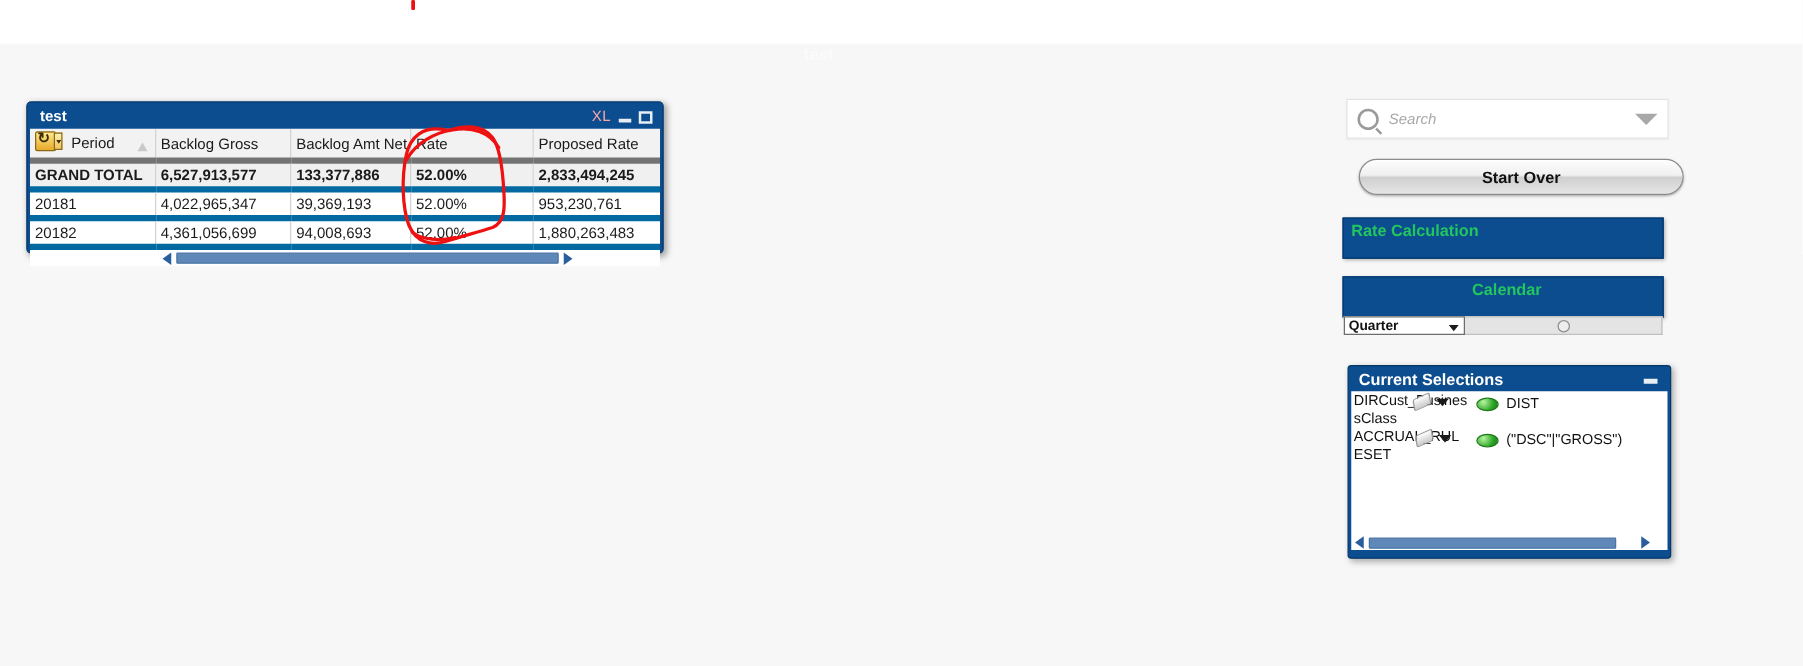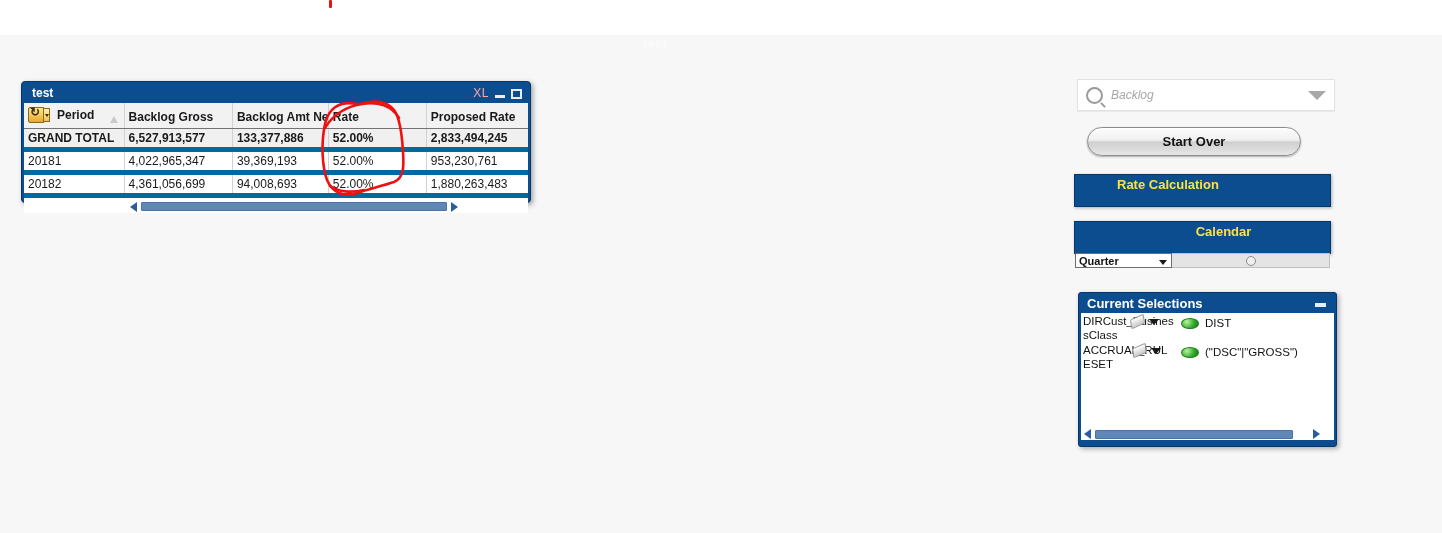--- a/index.html
+++ b/index.html
@@ -117,24 +117,24 @@
     border-bottom: 5px solid #0369a1;
     padding: 2px 4px;
     text-align: left;
     overflow: hidden;
     white-space: nowrap;
     box-sizing: border-box;
     height: 17px;
   }
   table.pivot thead th {
     background: #f2f2f2;
-    font-weight: bold;
+    font-weight: normal;
     height: 25px;
     vertical-align: bottom;
-    border-bottom: 1px solid #737373;
+    border-bottom: 5px solid #737373;
     padding-bottom: 4px;
   }
   tr.total-row td {
     font-weight: bold;
     background: #f0f0f0;
   }
   tr.data-row td { background: #ffffff; }
 
   .col-period   { width: 96px; }
   .col-gross    { width: 104px; }
@@ -285,21 +285,21 @@
     border-left: 9px solid transparent;
     border-right: 9px solid transparent;
     border-top: 9px solid #a8a8a8;
     flex: 0 0 auto;
     cursor: pointer;
   }
 
   #start-over-button {
     position: absolute;
     left: 1087px; top: 127px;
-    width: 214px; height: 29px;
+    width: 260px; height: 29px;
     border-radius: 15px;
     border: 1px solid #8c8c8c;
     background: linear-gradient(to bottom, #fdfdfd 0%, #f0f0f0 45%, #cfcfcf 52%, #e6e6e6 100%);
     box-shadow: 0 1px 2px rgba(0,0,0,.3), inset 0 1px 0 #ffffff;
     font-size: 13px;
     font-weight: bold;
     color: #111111;
     text-align: center;
     line-height: 27px;
     cursor: pointer;
@@ -307,26 +307,25 @@
   }
 
   .lb-panel {
     position: absolute;
     background: #0b4d8f;
     border: 1px solid #05376b;
     box-sizing: border-box;
     box-shadow: 1px 1px 3px rgba(0,0,0,.3);
   }
   .lb-title {
-    color: #fde047;
+    color: #22c55e;
     font-size: 13px;
     font-weight: bold;
     padding: 2px 0 13px 6px;
     line-height: 16px;
-    margin-left: 36px;
   }
   .lb-row {
     display: flex;
     height: 15px;
     background: #e8e8e8;
   }
   .lb-select {
     background: #ffffff;
     border: 1px solid #6d6d6d;
     box-sizing: border-box;
@@ -536,21 +535,21 @@
   <path d="M357,104 C338,100 328,110 325,124 C321,143 322,166 327,180
            C333,194 345,197 357,193 C369,189 382,186 394,182
            C404,178 404,166 403,152 C402,134 400,118 394,110
            C386,100 372,100 360,104 Z" fill="none" stroke="#ee1111" stroke-width="2.6" stroke-linecap="round" stroke-linejoin="round"></path>
   <path d="M325,128 C333,114 348,106 362,104 C378,101 392,106 399,118" fill="none" stroke="#ee1111" stroke-width="2.6" stroke-linecap="round"></path>
   <path d="M330,186 C338,192 352,193 364,190" fill="none" stroke="#ee1111" stroke-width="2.6" stroke-linecap="round"></path>
 </svg>
 
 <div id="search-box">
   <span class="mag-icon"></span>
-  <span id="search-placeholder">Backlog</span>
+  <span id="search-placeholder">Search</span>
   <span class="search-caret"></span>
 </div>
 
 <div id="start-over-button">Start Over</div>
 
 <div class="lb-panel" id="rate-calc-panel">
   <div class="lb-title">Rate Calculation</div>
 </div>
 
 <div class="lb-panel" id="calendar-panel">

